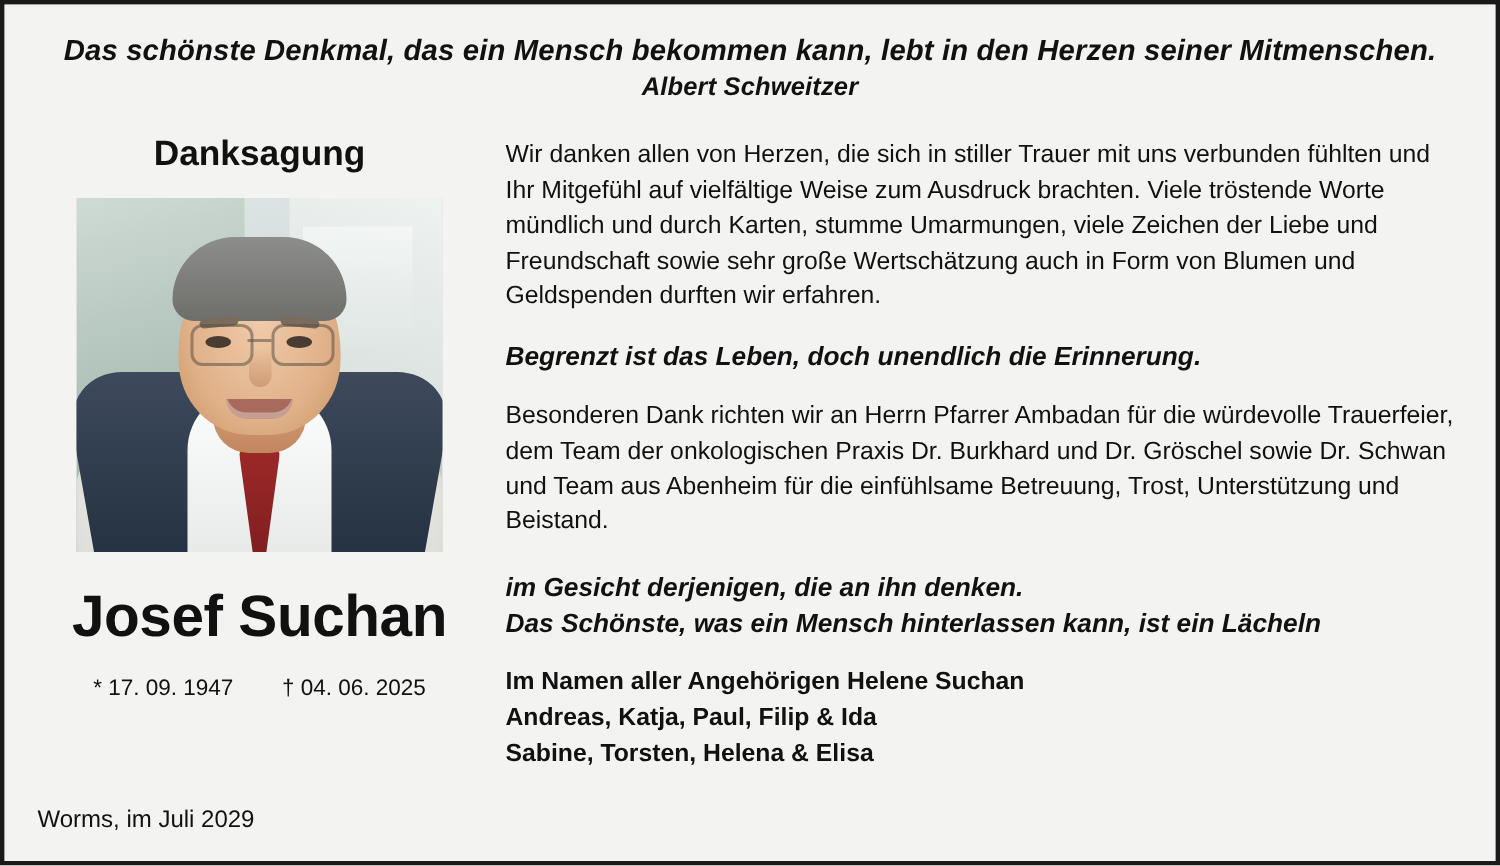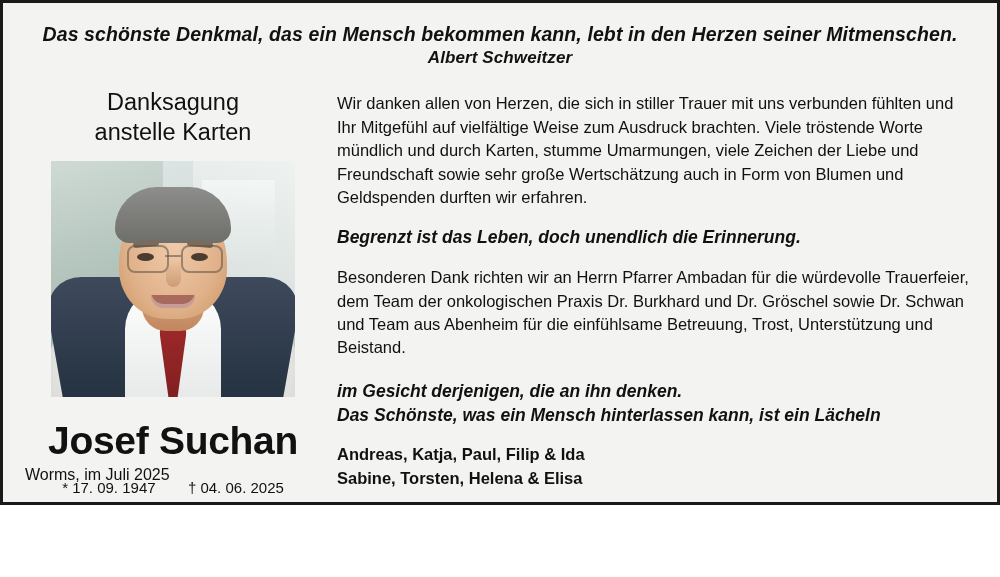--- a/index.html
+++ b/index.html
@@ -6,21 +6,21 @@
     margin: 0;
     padding: 0;
     background: #ffffff;
   }
   body {
     font-family: "Liberation Sans", sans-serif;
   }
   .page {
     position: relative;
     width: 1000px;
-    height: 505px;
+    height: 577px;
     background: #f2f2f0;
     box-sizing: border-box;
     border: 3px solid #1a1a1a;
     overflow: hidden;
   }
   .inner {
     position: absolute;
     left: 0; top: 0; right: 0; bottom: 0;
     background: #f3f3f1;
   }
@@ -56,21 +56,21 @@
   }
   .col-right {
     flex: 1 1 auto;
     padding-left: 16px;
     padding-top: 8px;
   }
 
   
   .danksagung {
     font-size: 23.5px;
-    font-weight: 400;
+    font-weight: 700;
     color: #111;
     line-height: 1.25;
     margin-top: 4px;
     margin-bottom: 14px;
   }
   .portrait-wrap {
     width: 244px;
     height: 236px;
     margin: 0 auto;
     position: relative;
@@ -255,21 +255,20 @@
     <div class="quote">
       <span>Das schönste Denkmal, das ein Mensch bekommen kann, lebt in den Herzen seiner Mitmenschen.</span>
       <span class="author">Albert Schweitzer</span>
     </div>
 
     <div class="columns">
 
       <div class="col-left">
         <div class="danksagung">
           <div>Danksagung</div>
-          <div>anstelle Karten</div>
         </div>
 
         <div class="portrait-wrap">
           <div class="ph-bg"></div>
           <div class="ph-bg-left"></div>
           <div class="ph-bg-right"></div>
           <div class="ph-window"></div>
           <div class="ph-shoulders"></div>
           <div class="ph-jacket-l"></div>
           <div class="ph-jacket-r"></div>
@@ -302,22 +301,23 @@
         <p class="para">Wir danken allen von Herzen, die sich in stiller Trauer mit uns verbunden fühlten und Ihr Mitgefühl auf vielfältige Weise zum Ausdruck brachten. Viele tröstende Worte mündlich und durch Karten, stumme Umarmungen, viele Zeichen der Liebe und Freundschaft sowie sehr große Wertschätzung auch in Form von Blumen und Geldspenden durften wir erfahren.</p>
         <p class="para italic-bold">Begrenzt ist das Leben, doch unendlich die Erinnerung.</p>
         <p class="para tight">Besonderen Dank richten wir an Herrn Pfarrer Ambadan für die würdevolle Trauerfeier, dem Team der onkologischen Praxis Dr. Burkhard und Dr. Gröschel sowie Dr. Schwan und Team aus Abenheim für die einfühlsame Betreuung, Trost, Unterstützung und Beistand.</p>
 
         <div class="closing">
           <div>im Gesicht derjenigen, die an ihn denken.</div>
           <div>Das Schönste, was ein Mensch hinterlassen kann, ist ein Lächeln</div>
         </div>
 
         <div class="signoff">
+          <div>Im Namen aller Angehörigen Helene Suchan</div>
           <div>Andreas, Katja, Paul, Filip &amp; Ida</div>
           <div>Sabine, Torsten, Helena &amp; Elisa</div>
         </div>
       </div>
 
     </div>
 
-    <div class="footer-place">Worms, im Juli 2025</div>
+    <div class="footer-place">Worms, im Juli 2029</div>
   </div>
 </div>
 
 </body></html>

